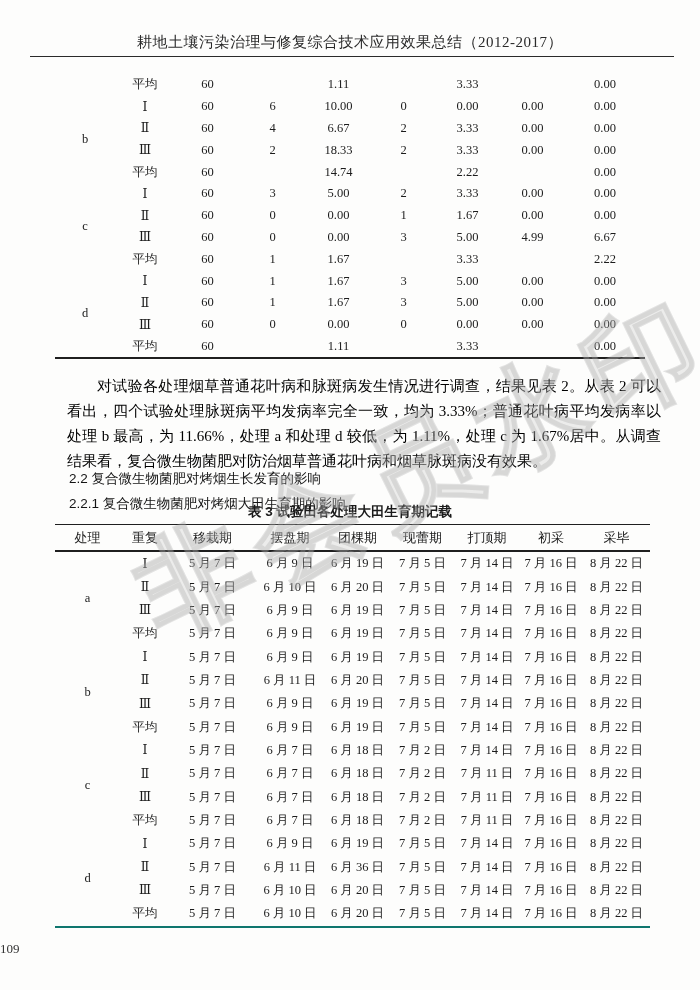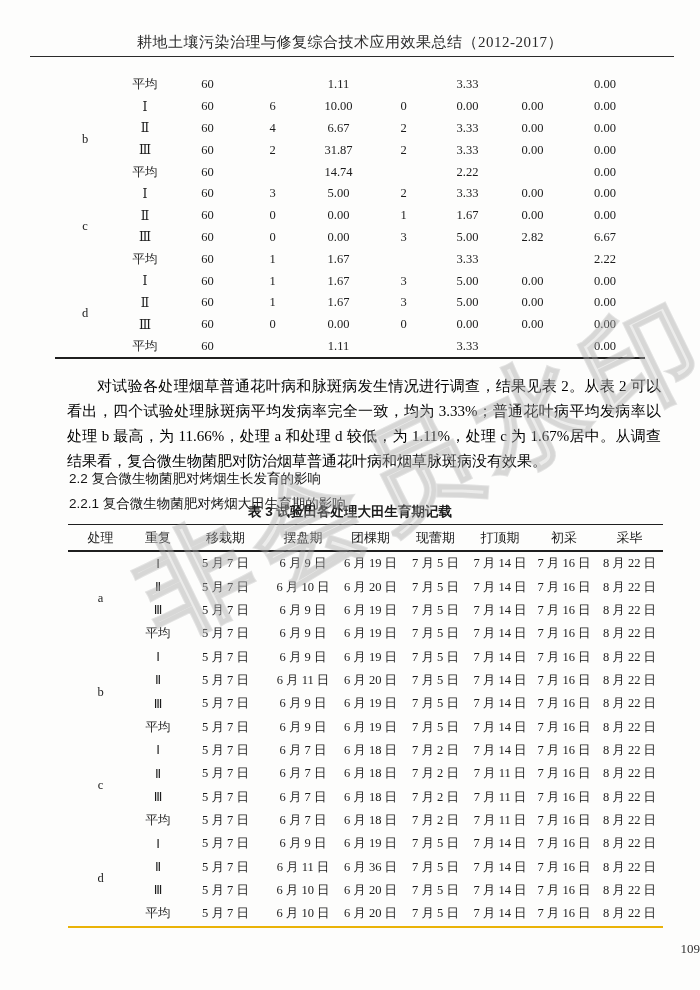--- a/index.html
+++ b/index.html
@@ -29,46 +29,45 @@
     border-bottom:2px solid #1f1f1f;
     font-size:12.5px;
   }
   .t2 td{height:21.8px;}
   .t3-caption{
     position:absolute;top:503px;left:0;width:100%;
     text-align:center;font-weight:bold;font-size:13.5px;
     font-family:"Liberation Sans","DejaVu Sans",sans-serif;
   }
   .t3{
-    position:absolute;top:524px;left:68px;width:595px;
+    position:absolute;top:524px;left:55px;width:595px;
     border-top:1.5px solid #1f1f1f;
-    border-bottom:2px solid #eab308;
+    border-bottom:2px solid #0f766e;
     font-size:12.5px;
-    font-family:Liberation Serif, serif;
   }
   .t3 thead th{height:25px;font-weight:normal;font-size:13px;border-bottom:2px solid #1f1f1f;}
   .t3 tbody td{height:23.35px;}
   .group-cell{vertical-align:middle;}
   
   .body-par{
     position:absolute;top:362px;left:55px;width:594px;
     margin:12px;font-size:15px;line-height:25px;
     text-align:justify;text-indent:2em;color:#000000;
   }
   .sec-heading{
     position:absolute;left:55px;margin:14px;
     font-size:13.5px;font-weight:normal;
     font-family:"Liberation Sans","DejaVu Sans",sans-serif;
     color:#141414;
   }
   .h22{top:456px;}
   .h221{top:481px;text-align:right;}
   .page-number{
     position:absolute;top:941px;left:0;width:100%;
-    text-align:right;font-size:13px;color:#333;
+    text-align:left;font-size:13px;color:#333;
   }
   
   .watermark{
     position:absolute;left:112px;top:536px;
     font-size:112px;font-weight:bold;letter-spacing:12px;white-space:nowrap;
     font-family:"Liberation Sans","DejaVu Sans",sans-serif;
     color:rgba(178,178,178,0.22);
     -webkit-text-stroke:2px rgba(165,165,165,0.30);
     transform:rotate(-26deg);transform-origin:0 0;
     pointer-events:none;z-index:3;
@@ -128,21 +127,21 @@
             <td>6.67</td>
             <td>2</td>
             <td>3.33</td>
             <td>0.00</td>
             <td>0.00</td>
           </tr>
           <tr>
             <td>Ⅲ</td>
             <td>60</td>
             <td>2</td>
-            <td>31.87</td>
+            <td>18.33</td>
             <td>2</td>
             <td>3.33</td>
             <td>0.00</td>
             <td>0.00</td>
           </tr>
           <tr>
             <td>平均</td>
             <td>60</td>
             <td></td>
             <td>14.74</td>
@@ -172,21 +171,21 @@
             <td>0.00</td>
             <td>0.00</td>
           </tr>
           <tr>
             <td>Ⅲ</td>
             <td>60</td>
             <td>0</td>
             <td>0.00</td>
             <td>3</td>
             <td>5.00</td>
-            <td>2.82</td>
+            <td>4.99</td>
             <td>6.67</td>
           </tr>
           <tr>
             <td>平均</td>
             <td>60</td>
             <td>1</td>
             <td>1.67</td>
             <td></td>
             <td>3.33</td>
             <td></td>

